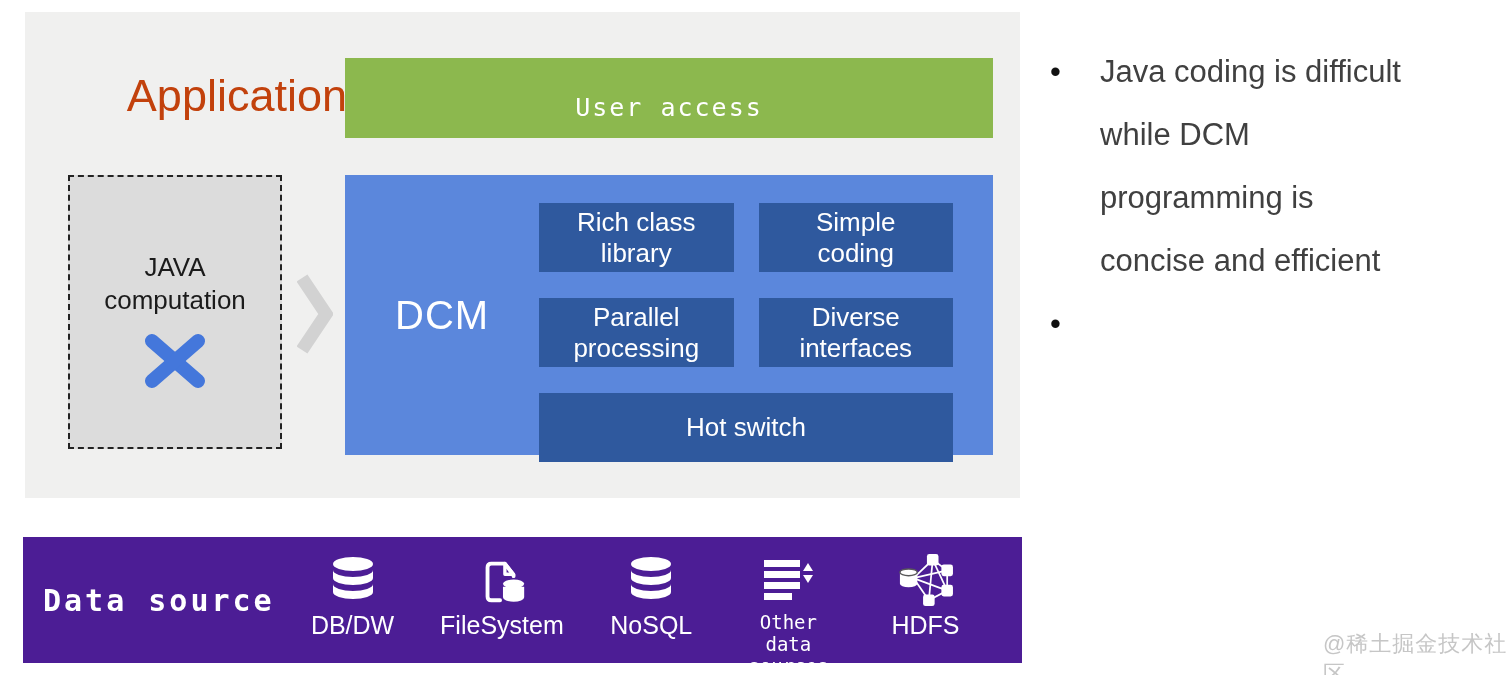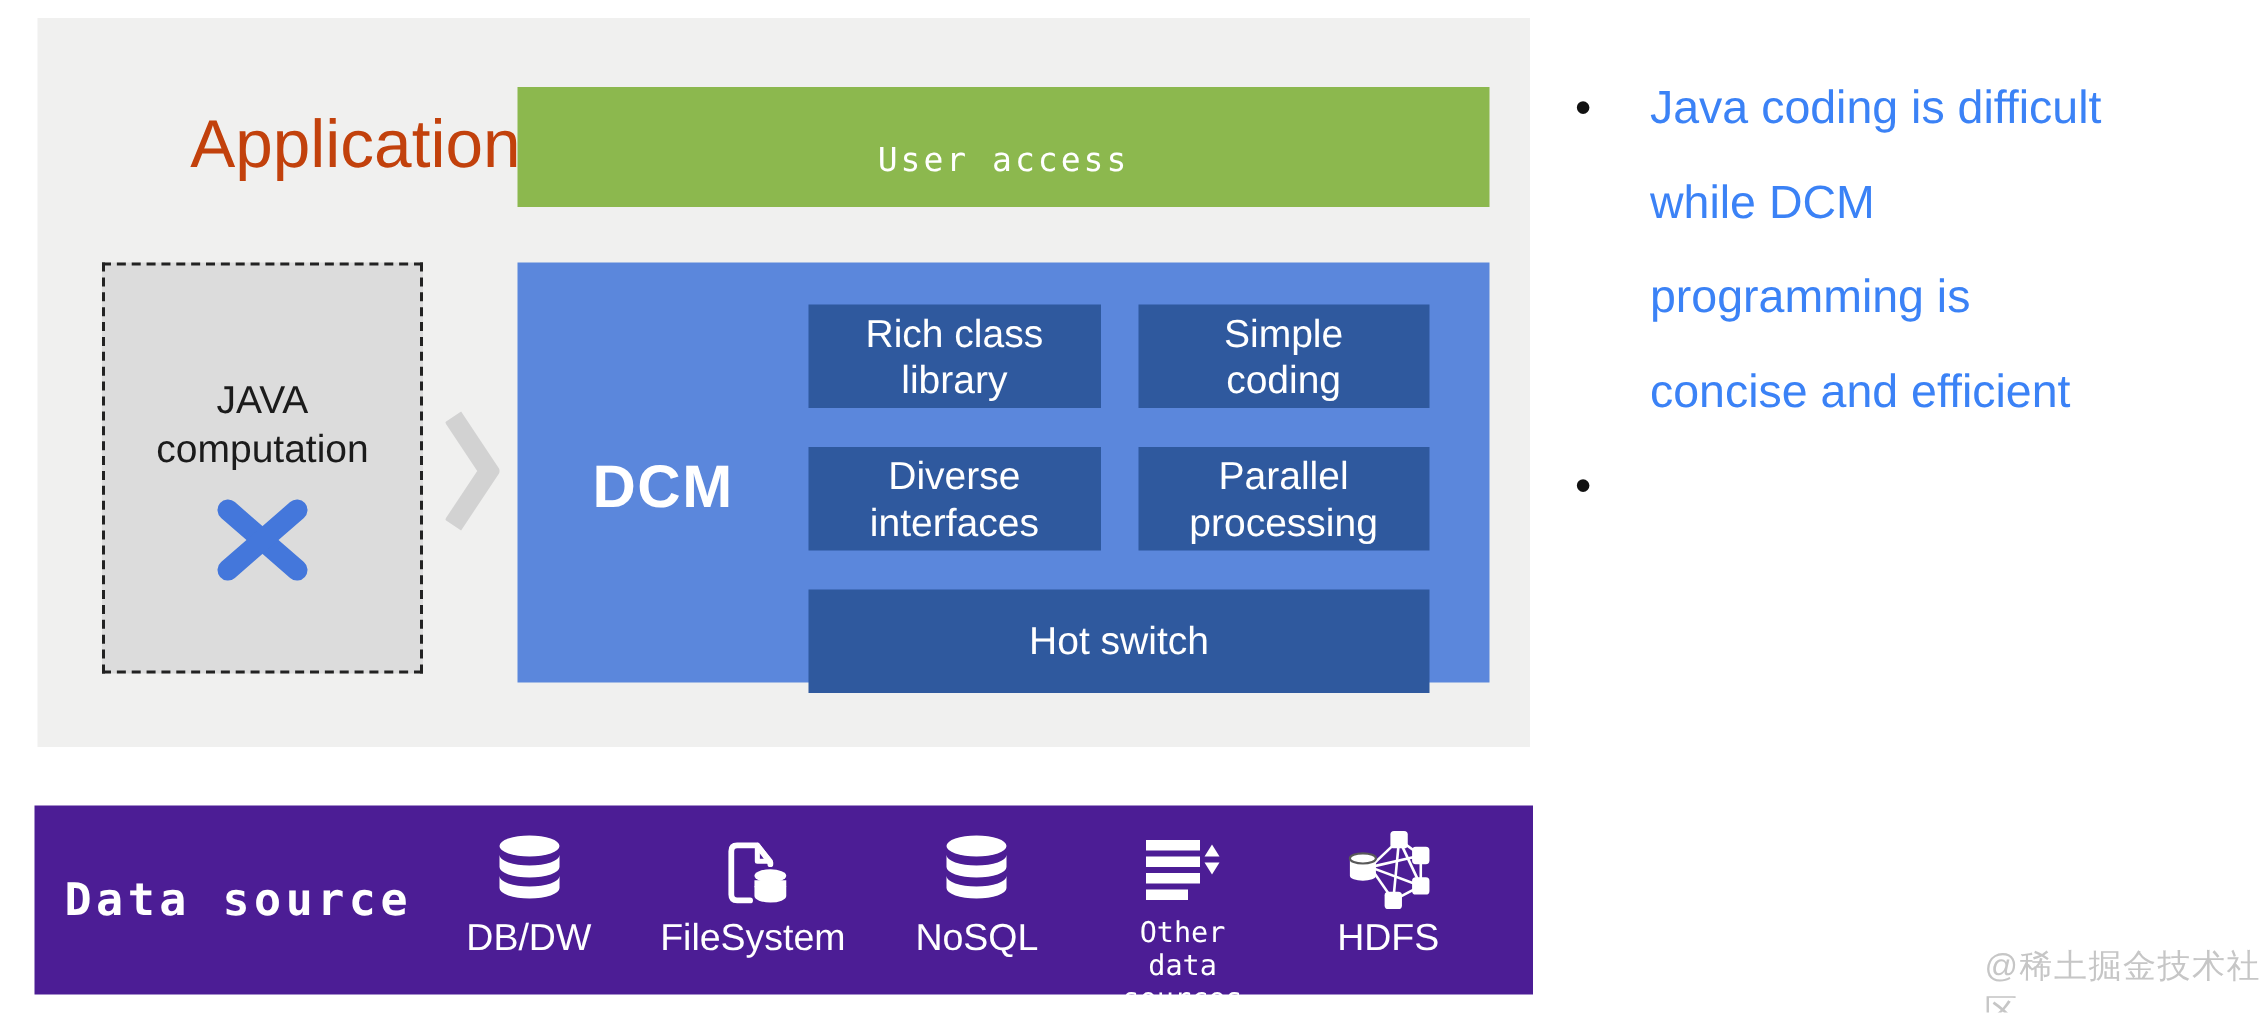--- a/index.html
+++ b/index.html
@@ -16,42 +16,42 @@
   }
   .app-label{
     position:absolute;left:72px;top:58px;width:250px;
     font-size:45px;color:#c2410c;text-align:right;letter-spacing:0px;
   }
   .user-access-bar{
     position:absolute;left:320px;top:46px;width:648px;height:80px;
     background:#8cb84e;display:flex;align-items:center;justify-content:center;
   }
   .user-access-bar span{
-    font-family:"DejaVu Sans Mono",monospace;font-size:22px;color:#ffffff;
+    font-family:"DejaVu Sans Mono",monospace;font-size:25px;color:#ffffff;
     letter-spacing:2px;
     margin-top:19px;
   }
   .java-box{
     position:absolute;left:43px;top:163px;width:214px;height:274px;
     background:#dcdcdc;border:2px dashed #222222;
     display:flex;flex-direction:column;align-items:center;justify-content:center;
     padding-top:19px;box-sizing:border-box;
   }
   .java-box .java-text{
     font-size:26px;color:#1b1b1b;text-align:center;line-height:33px;
   }
   .java-box .x-wrap{margin-top:16px;}
   .chevron-wrap{position:absolute;left:272px;top:260px;}
   .dcm-box{
     position:absolute;left:320px;top:163px;width:648px;height:280px;
     background:#5b87dc;
   }
   .dcm-label{
-    position:absolute;left:50px;top:10px;height:100%;display:flex;align-items:center;
-    font-size:40px;font-weight:bold;color:#ffffff;letter-spacing:1px;
+    position:absolute;left:50px;top:0;height:100%;display:flex;align-items:center;
+    font-size:40px;font-weight:normal;color:#ffffff;letter-spacing:1px;
   }
   .dcm-grid{
     position:absolute;left:194px;top:28px;width:414px;
     display:flex;flex-direction:column;gap:26px;
   }
   .dcm-row{display:flex;gap:25px;}
   .dcm-cell{
     background:#2f599e;height:69px;flex:1;
     display:flex;align-items:center;justify-content:center;
     color:#ffffff;font-size:26px;line-height:31px;text-align:center;
@@ -85,21 +85,21 @@
 
   
   .notes{
     position:absolute;left:1050px;top:40px;width:440px;
   }
   .bullet-item{display:flex;}
   .bullet-dot{
     width:50px;font-size:31px;line-height:63px;color:#111111;flex-shrink:0;
   }
   .bullet-text{
-    font-size:31px;line-height:63px;color:#3b82f6;
+    font-size:31px;line-height:63px;color:#404040;
   }
 
   .watermark{
     position:absolute;left:1323px;top:629px;font-size:22px;color:#c6c6c6;
     letter-spacing:1px;
   }
 </style>
 </head>
 <body>
 
@@ -131,24 +131,24 @@
   <div class="dcm-box">
     <div class="dcm-label">DCM</div>
     <div class="dcm-grid">
       <div class="dcm-row">
         <div class="dcm-cell pre">Rich class
 library</div>
         <div class="dcm-cell pre">Simple
 coding</div>
       </div>
       <div class="dcm-row">
+        <div class="dcm-cell pre">Parallel
+processing</div>
         <div class="dcm-cell pre">Diverse
 interfaces</div>
-        <div class="dcm-cell pre">Parallel
-processing</div>
       </div>
       <div class="dcm-row">
         <div class="dcm-cell full">Hot switch</div>
       </div>
     </div>
   </div>
 </div>
 
 <div class="ds-bar">
   <div class="ds-title">Data source</div>

